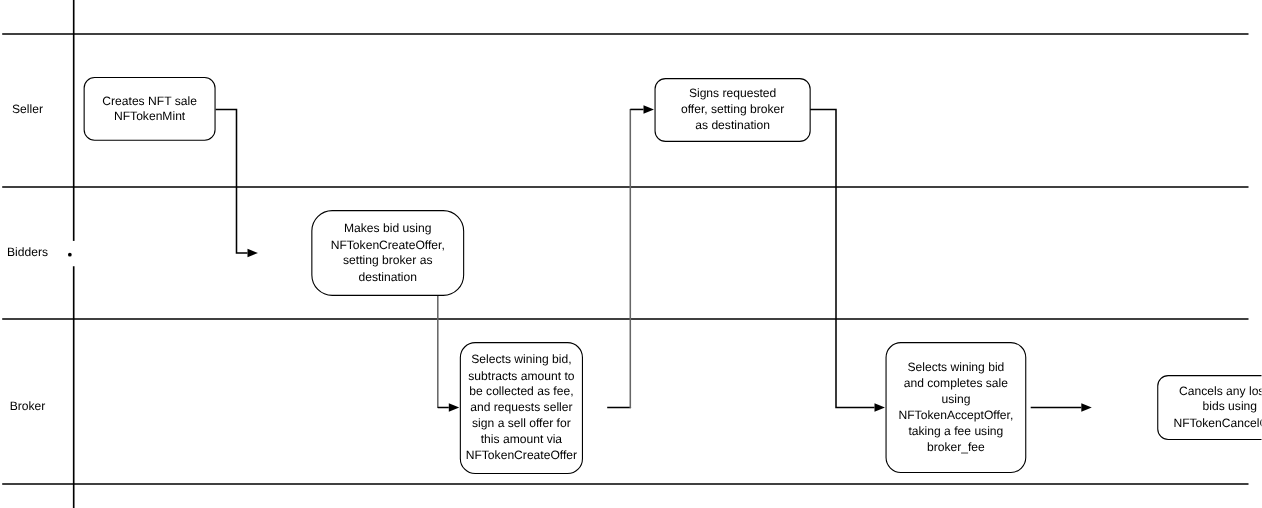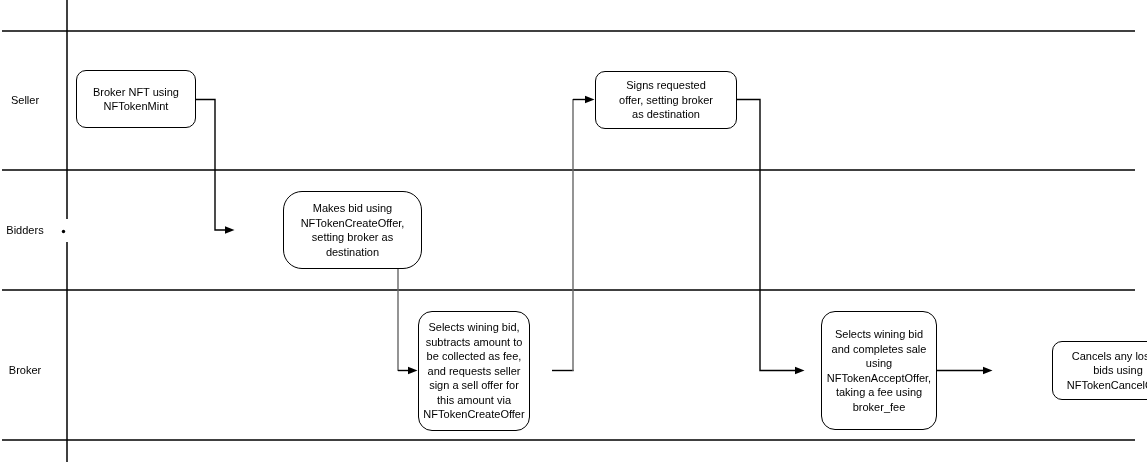--- a/index.html
+++ b/index.html
@@ -39,21 +39,21 @@
     font-size: 11px;
     line-height: 14.5px;
     padding: 3px 6px;
     color: #000;
   }
   .node .node-text { white-space: pre-line; }
   .node-mint     { left: 76px;  top: 70px;  width: 120px; height: 58px;  border-radius: 10px; }
   .node-bid      { left: 235px; top: 191px; width: 139px; height: 78px;  border-radius: 19px; margin-left: 48px; }
   .node-request  { left: 418px; top: 311px; width: 112px; height: 120px; border-radius: 14px; }
   .node-sign     { left: 595px; top: 71px;  width: 142px; height: 58px;  border-radius: 10px; }
-  .node-complete { left: 805px; top: 311px; width: 116px; height: 119px; border-radius: 14px; margin-left: 16px; }
+  .node-complete { left: 805px; top: 311px; width: 128px; height: 119px; border-radius: 14px; }
   .node-cancel   { left: 1052px; top: 341px; width: 132px; height: 59px;  border-radius: 10px; }
 </style>
 </head>
 <body>
 
 <div class="stage">
 
   <svg class="lines-layer" width="1147" height="462" viewBox="0 0 1147 462" fill="none">
 
     <path d="M2,31 H1135" stroke="#000" stroke-width="1.4"></path>
@@ -82,21 +82,21 @@
 
     <path d="M937,370.5 H983" stroke="#000" stroke-width="1.4"></path>
     <path d="M992.5,370.5 l-9.5,-3.8 v7.6 z" fill="#000"></path>
   </svg>
 
   <div class="lane-label" style="top:100px">Seller</div>
   <div class="lane-label" style="top:230px">Bidders</div>
   <div class="lane-label" style="top:370px">Broker</div>
 
   <div class="node node-mint">
-    <span class="node-text">Broker NFT using
+    <span class="node-text">Creates NFT sale
 NFTokenMint</span>
   </div>
 
   <div class="node node-bid">
     <span class="node-text">Makes bid using
 NFTokenCreateOffer,
 setting broker as
 destination</span>
   </div>
 

